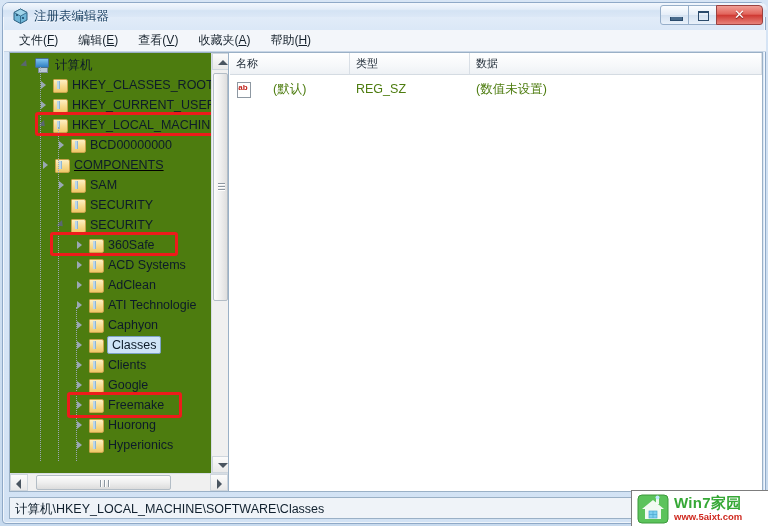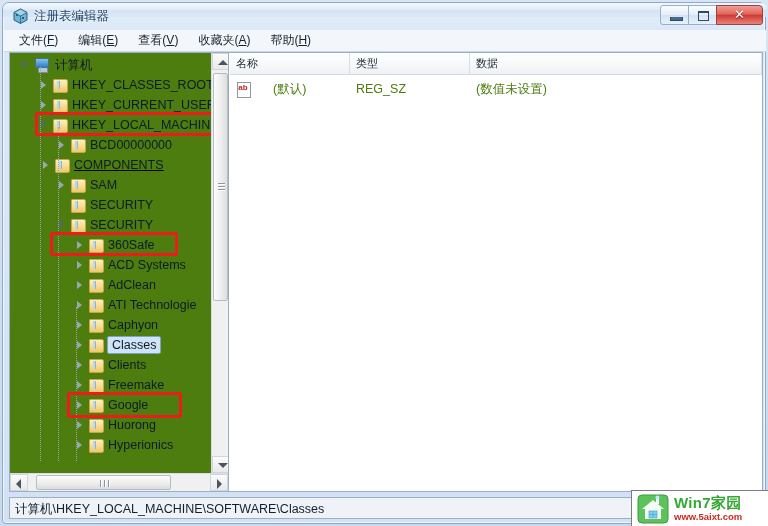--- a/index.html
+++ b/index.html
@@ -546,26 +546,26 @@
                 <span class="tlabel">Classes</span>
               </div>
               <div class="trow" style="padding-left: 62px;">
                 <span class="twist collapsed"></span>
                 <span class="ico-folder"></span>
                 <span class="tlabel">Clients</span>
               </div>
               <div class="trow" style="padding-left: 62px;">
                 <span class="twist collapsed"></span>
                 <span class="ico-folder"></span>
+                <span class="tlabel">Google</span>
+              </div>
+              <div class="trow" style="padding-left: 62px;">
+                <span class="twist collapsed"></span>
+                <span class="ico-folder"></span>
                 <span class="tlabel">Freemake</span>
-              </div>
-              <div class="trow" style="padding-left: 62px;">
-                <span class="twist collapsed"></span>
-                <span class="ico-folder"></span>
-                <span class="tlabel">Google</span>
               </div>
               <div class="trow" style="padding-left: 62px;">
                 <span class="twist collapsed"></span>
                 <span class="ico-folder"></span>
                 <span class="tlabel">Huorong</span>
               </div>
               <div class="trow" style="padding-left: 62px;">
                 <span class="twist collapsed"></span>
                 <span class="ico-folder"></span>
                 <span class="tlabel">Hyperionics</span>

